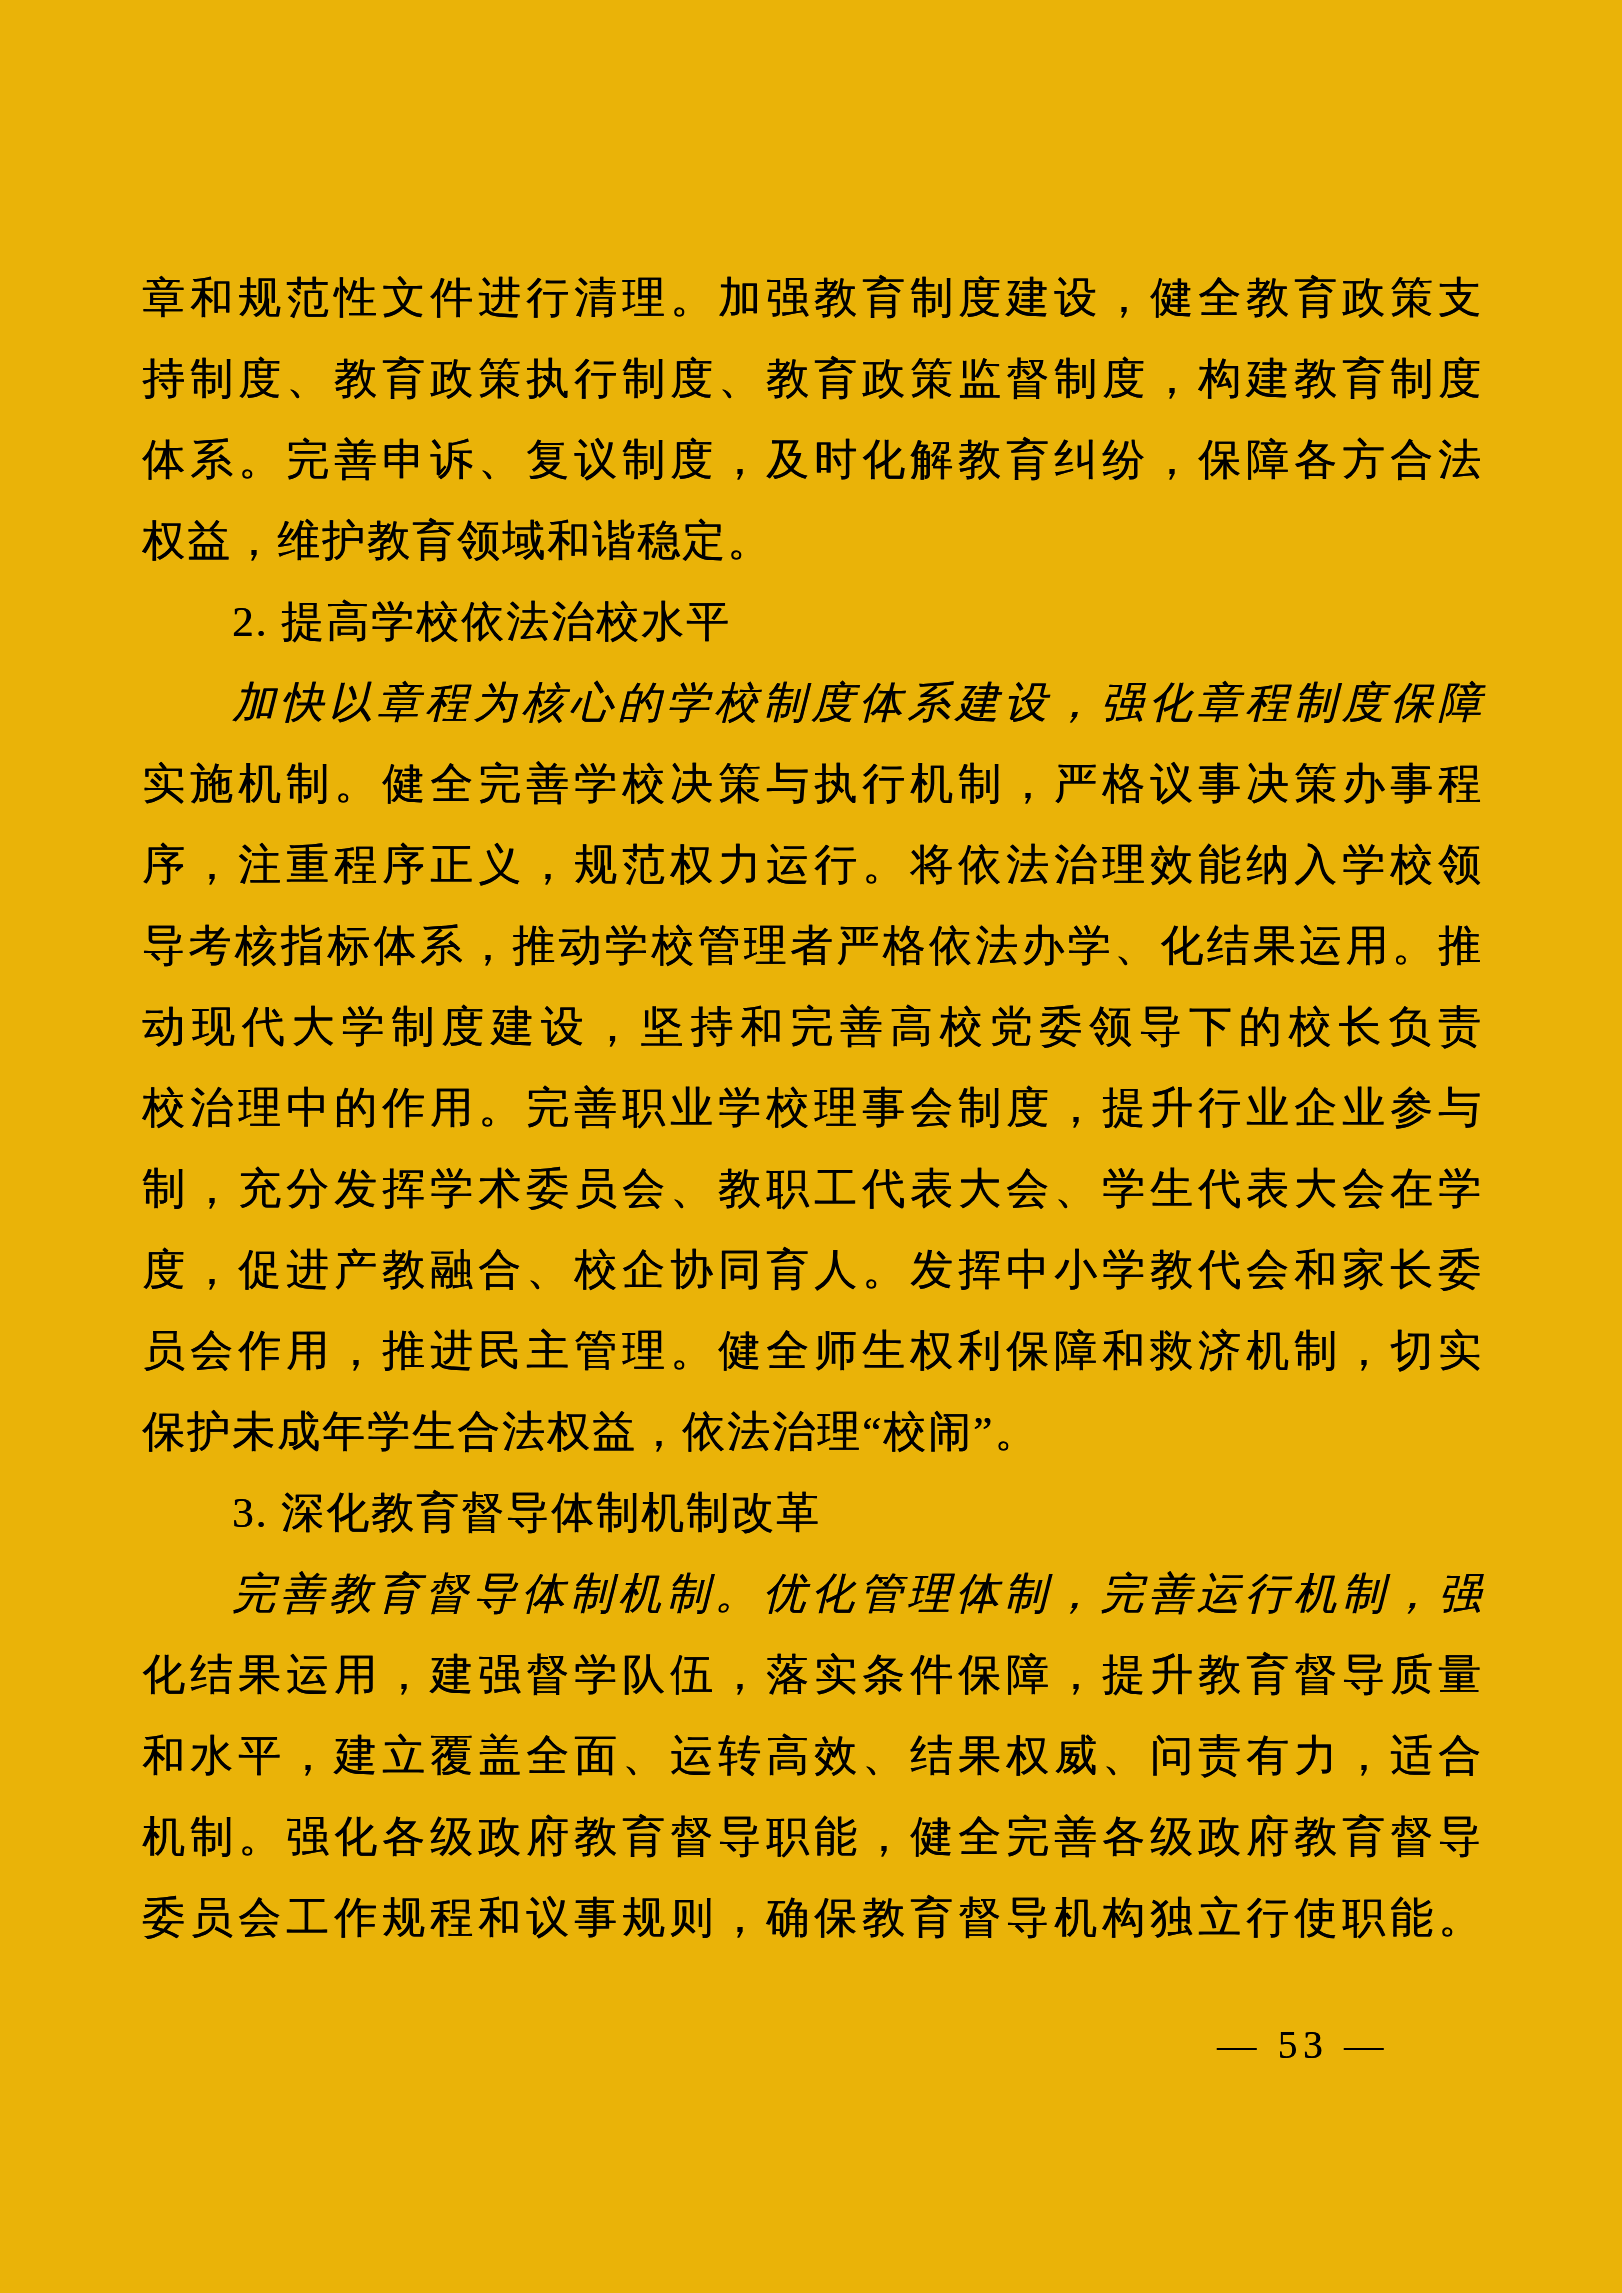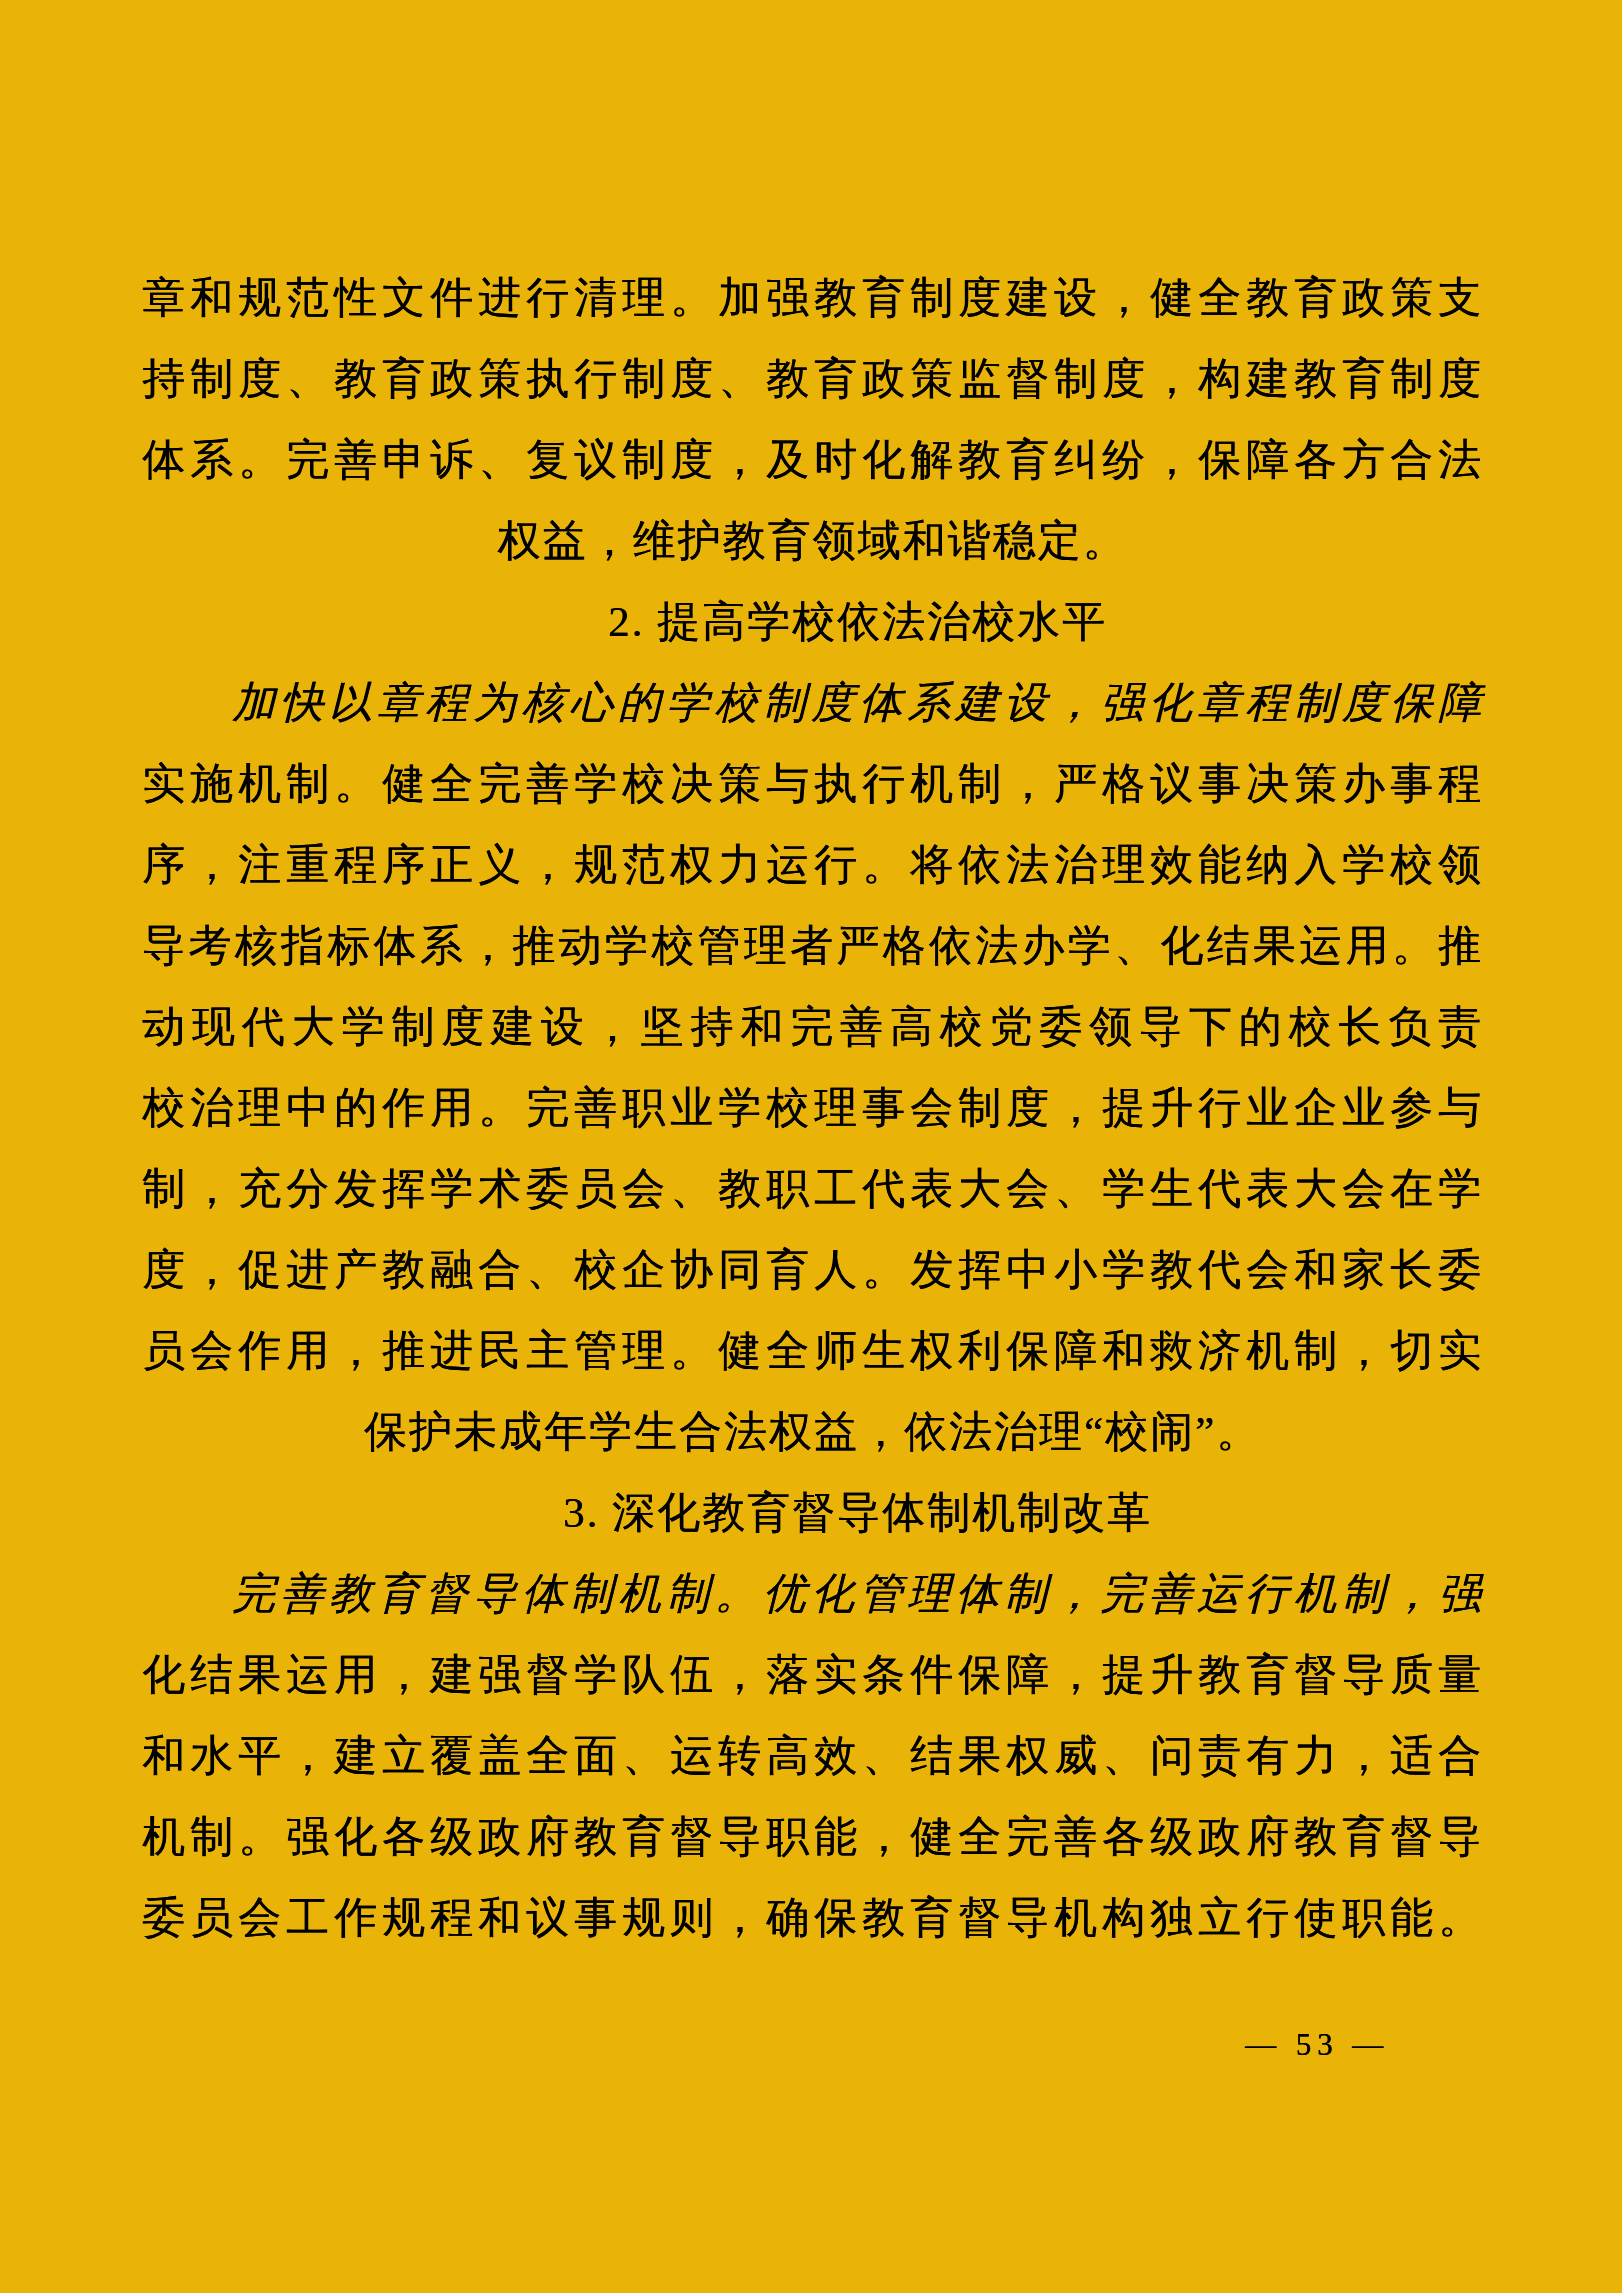--- a/index.html
+++ b/index.html
@@ -25,21 +25,21 @@
     left: 142px;
     top: 257px;
     width: 1341px;
   }
   .line {
     height: 81px;
     line-height: 81px;
     font-size: 43px;
     letter-spacing: 2px;
     white-space: nowrap;
-    text-align: center;
+    text-align: left;
     color: #000000;
     
     text-shadow: 0.4px 0 0 #000;
   }
   .line.just {
     white-space: normal;
     text-align: justify;
     text-align-last: justify;
     text-justify: inter-character;
     word-break: break-all;
@@ -49,21 +49,21 @@
   }
   .line.just.indent {
     padding-left: 90px;
     width: 1251px;
     font-style: italic;
   }
   .page-number {
     position: absolute;
     top: 2021px;
     right: 233px;
-    font-size: 31px;
+    font-size: 39px;
     letter-spacing: 5.9px;
     line-height: 47px;
     color: #000000;
     text-shadow: 0.4px 0 0 #000;
     margin-left: 29px;
   }
 </style>
 </head>
 <body>
 

